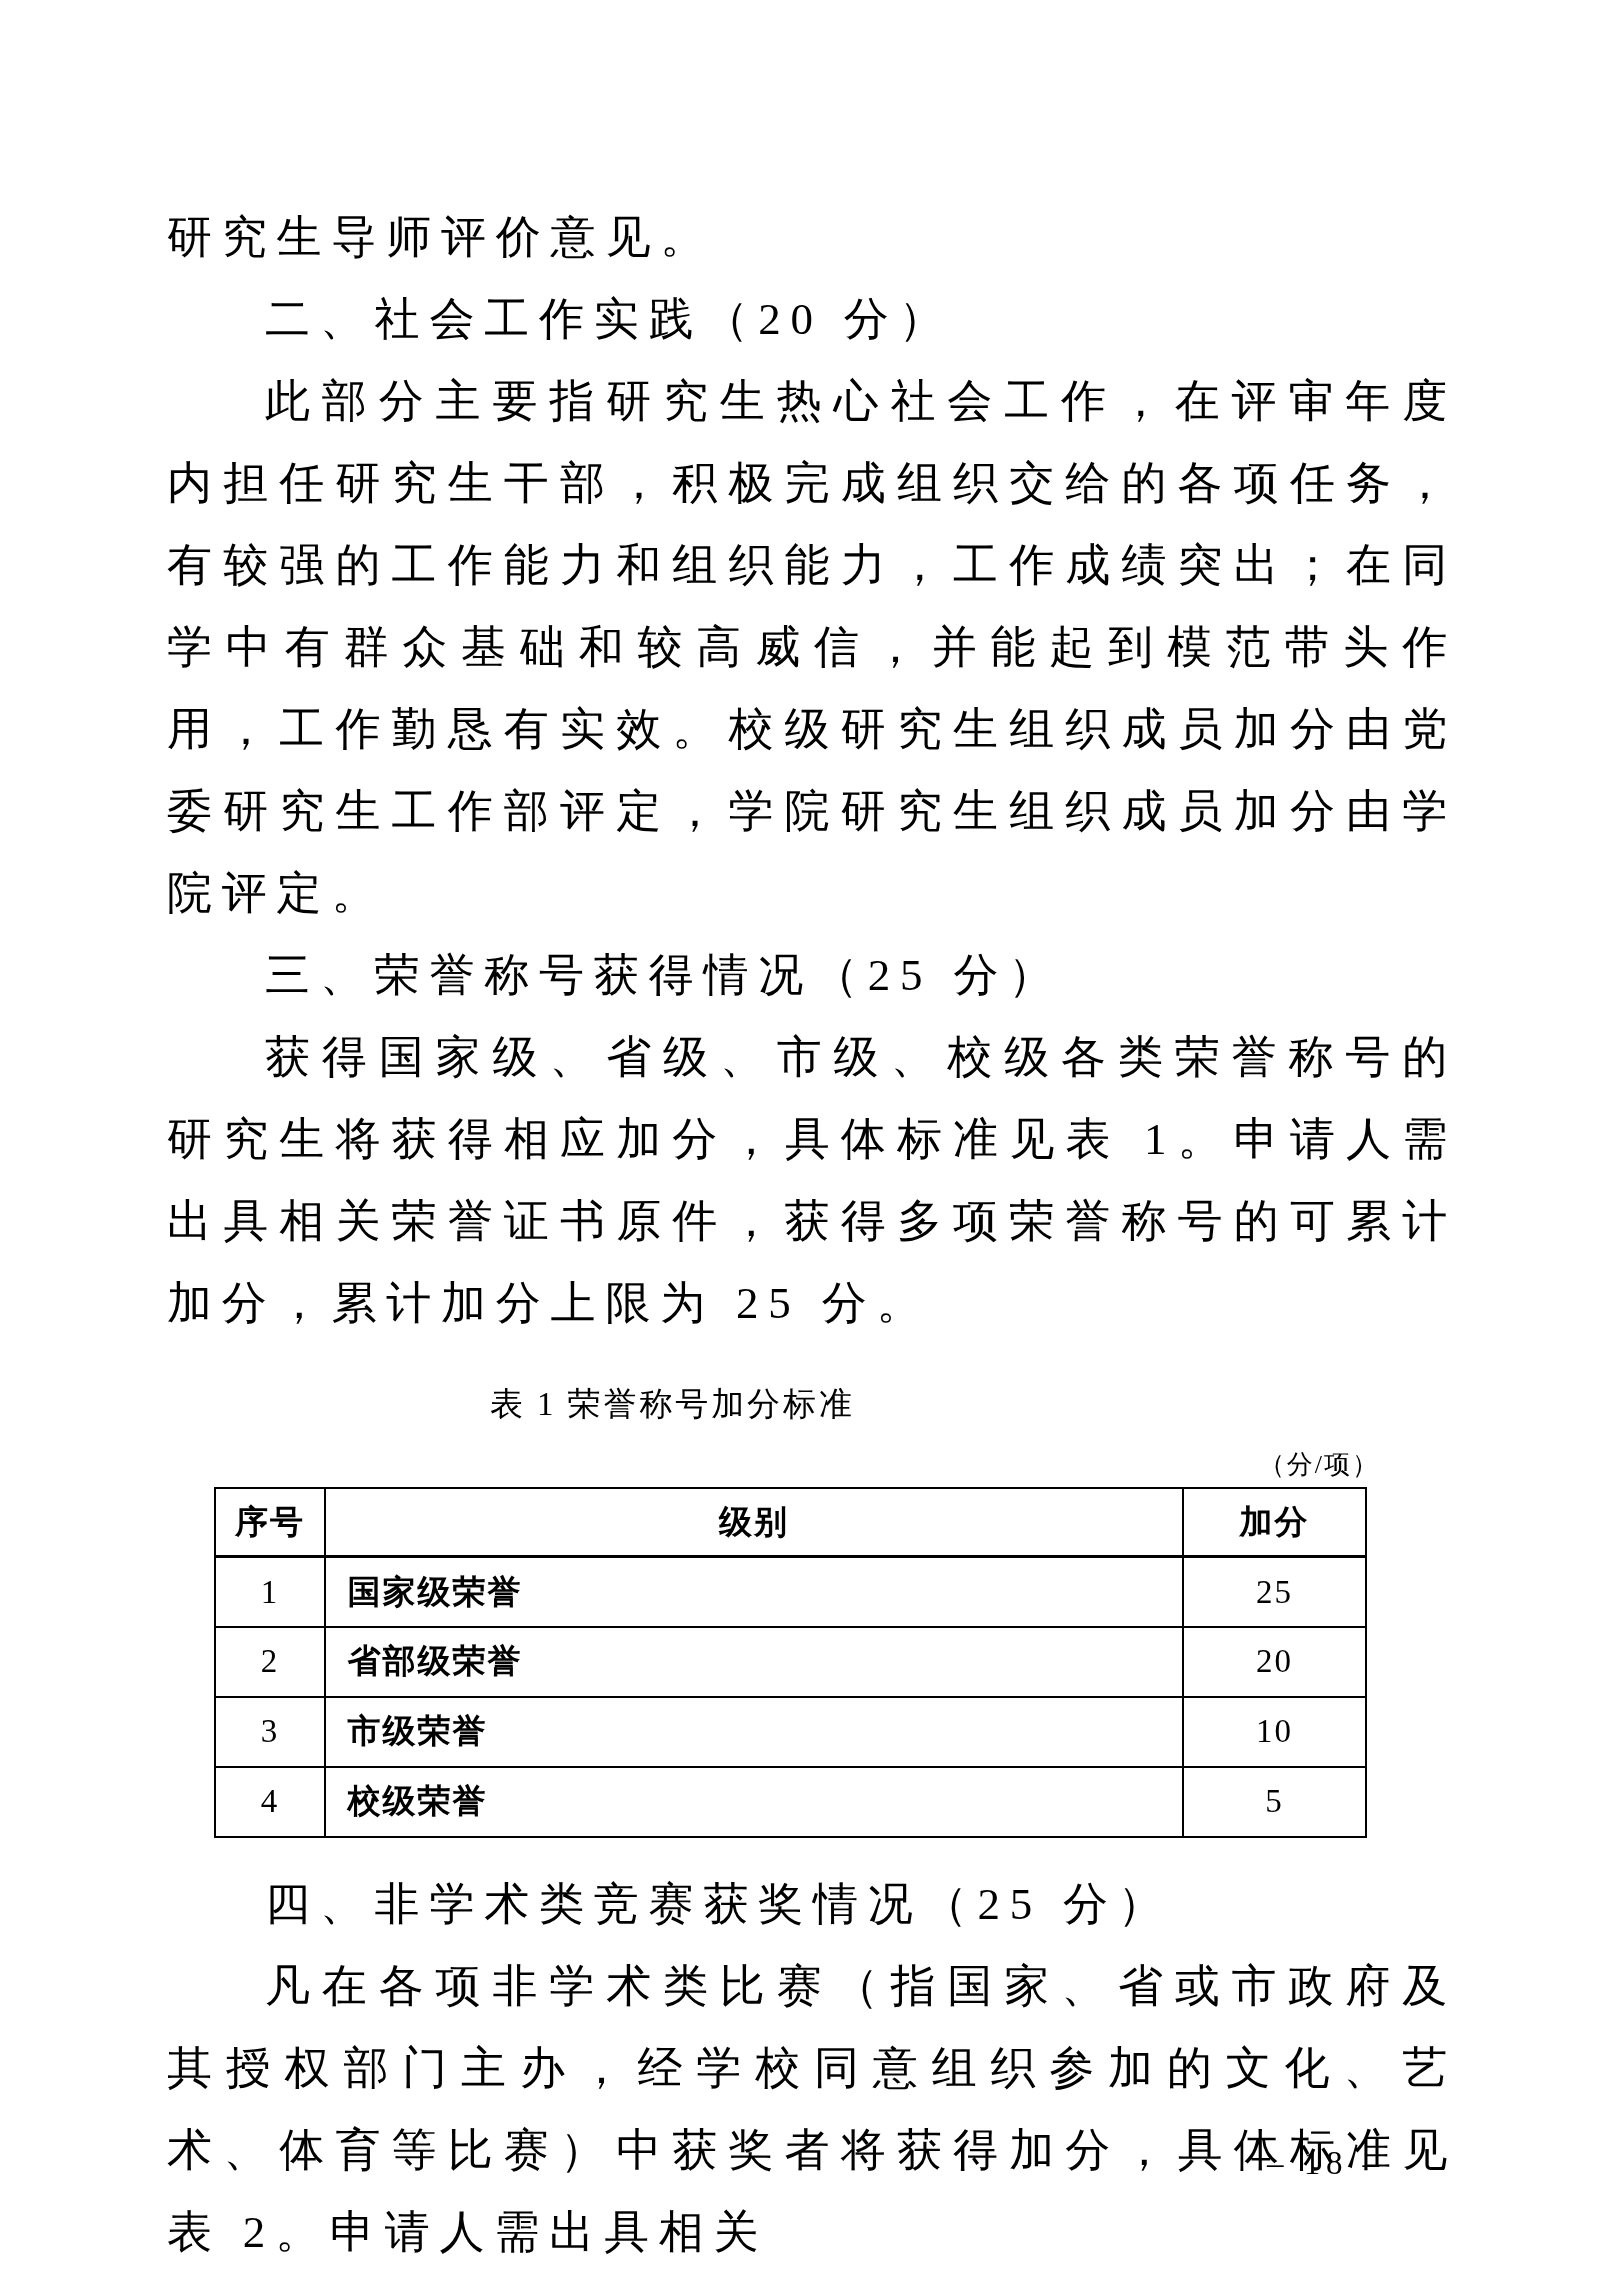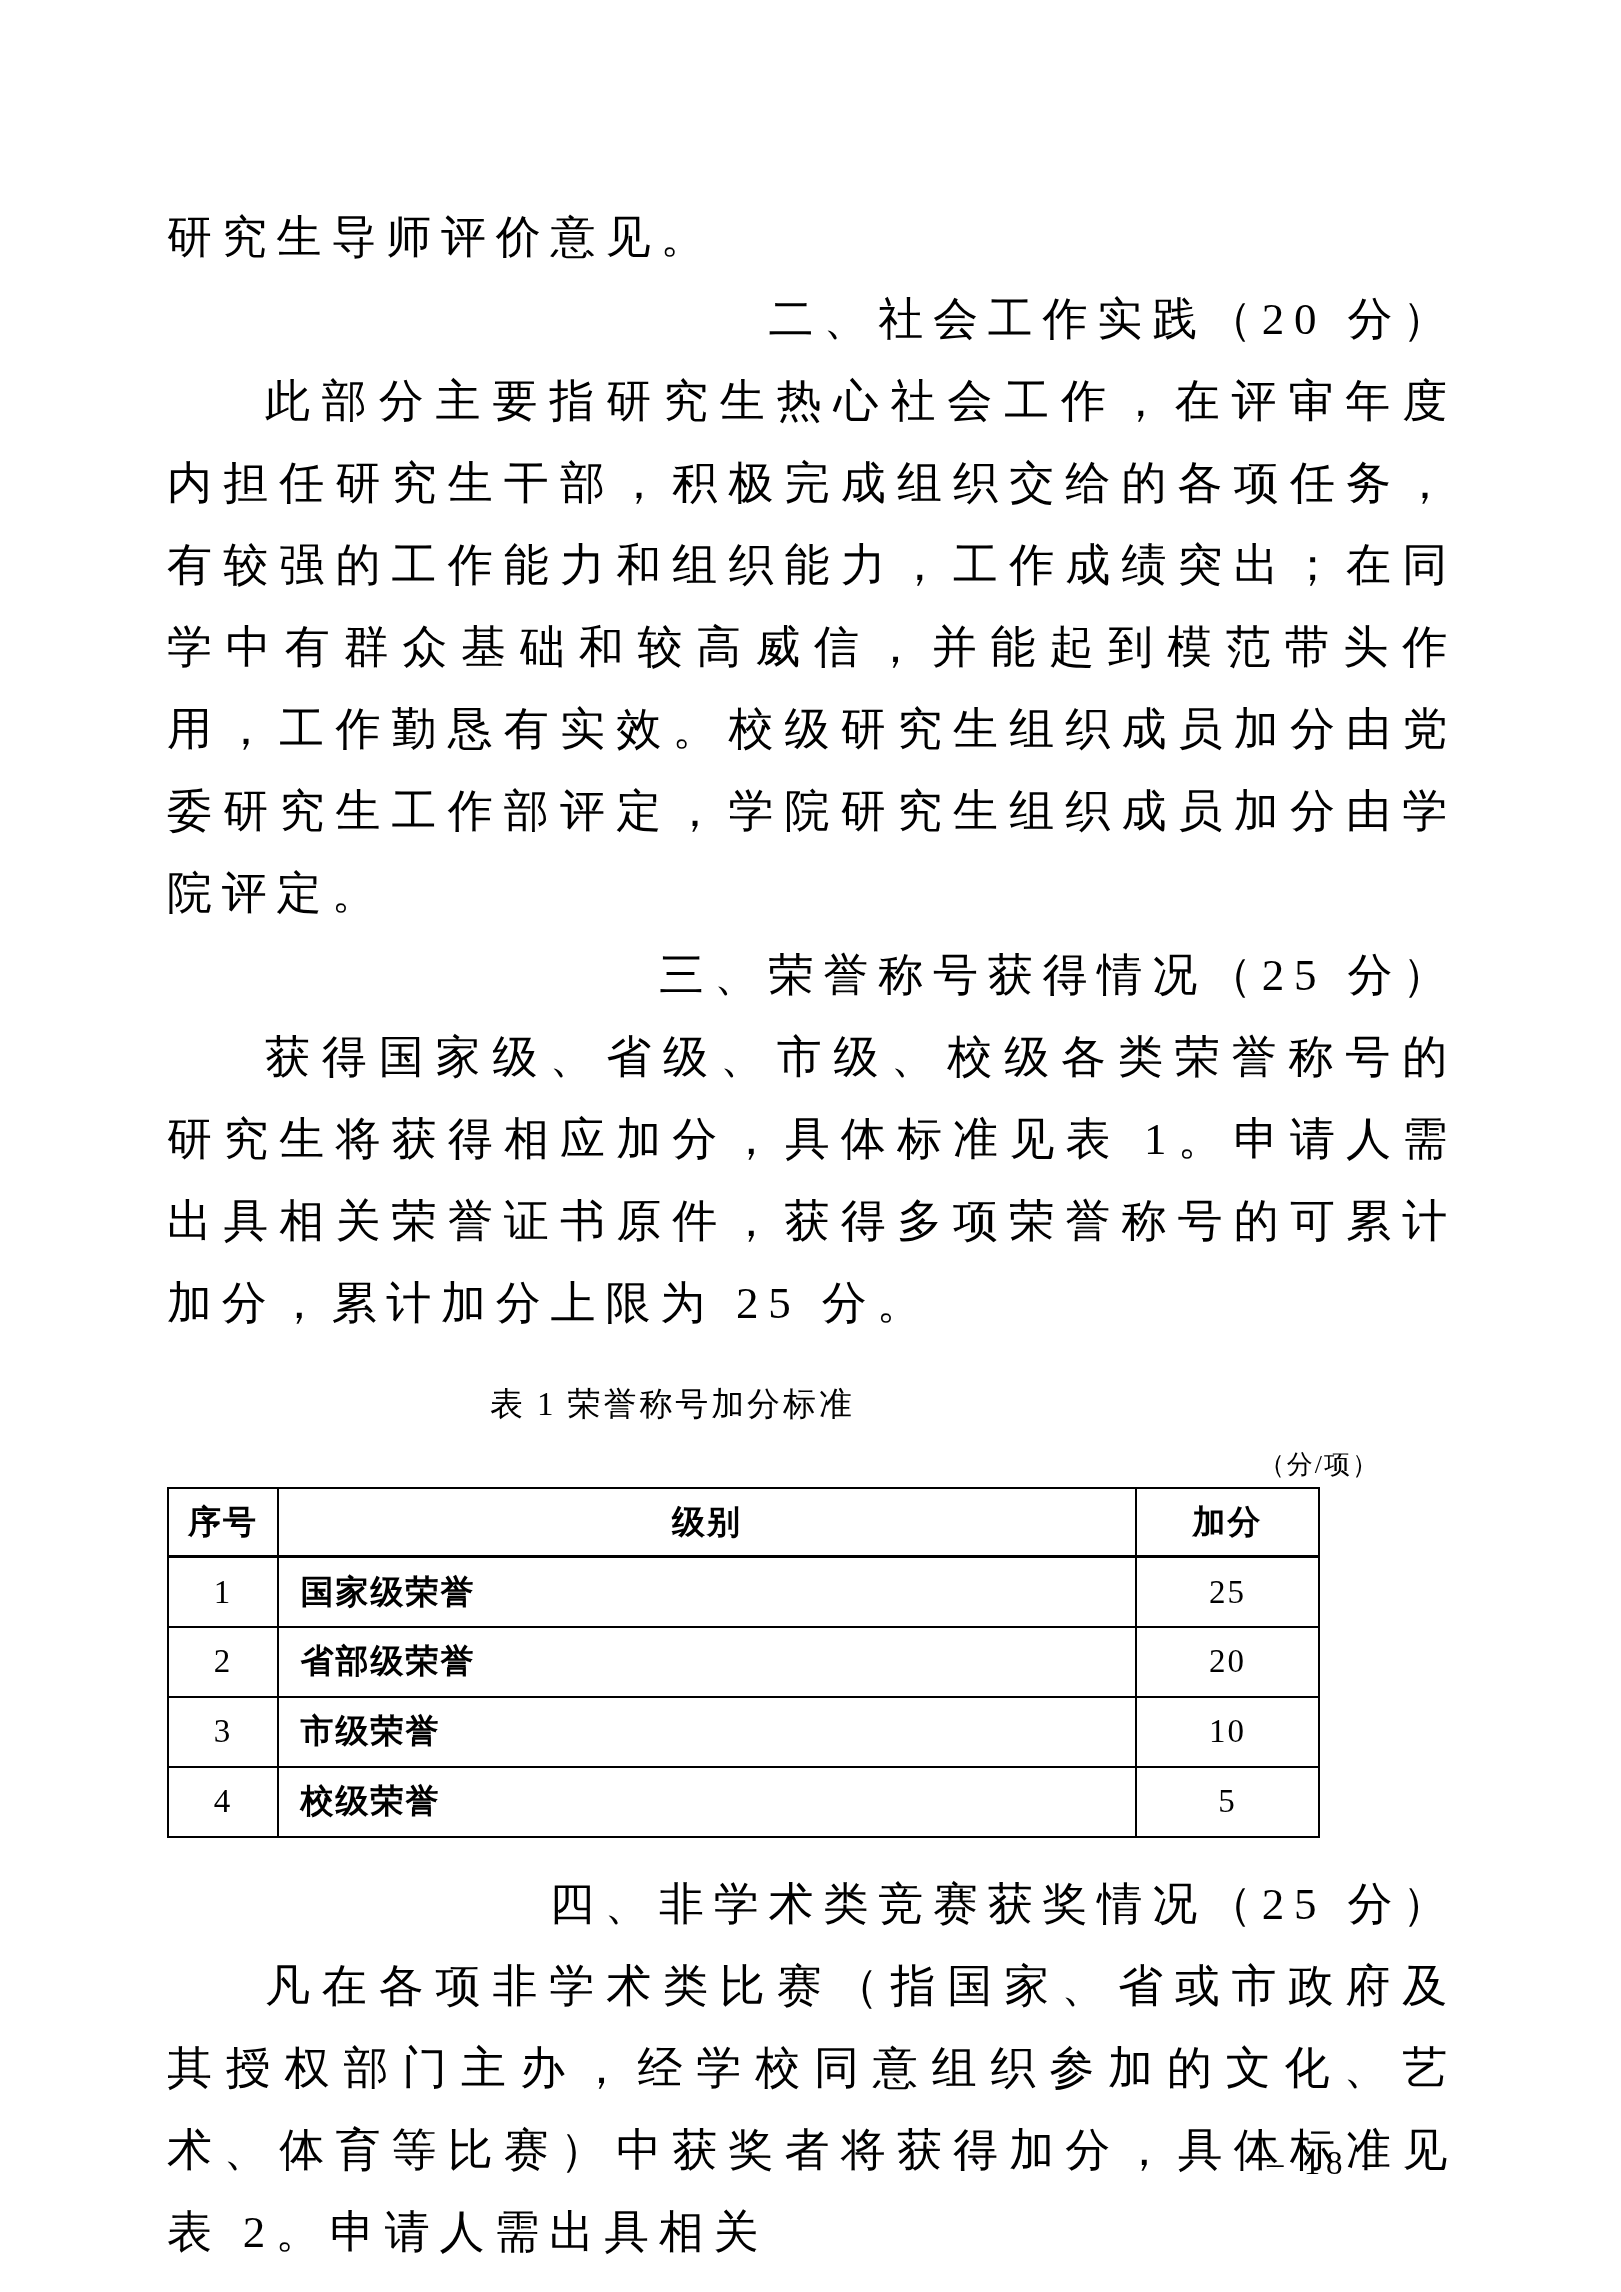--- a/index.html
+++ b/index.html
@@ -23,40 +23,41 @@
   }
   .para, .heading {
     margin: 0;
     font-size: 45px;
     line-height: 82px;
     letter-spacing: 9.8px;
     text-align: justify;
     text-justify: inter-ideograph;
   }
   .indent2 { text-indent: 98px; }
-  .heading { text-align: right; }
+  .heading { text-align: left; }
 
   .table-area { width: 1290px; }
   .table-title {
     margin: 29px 0 0 323px;
     font-size: 33px;
     line-height: 63px;
     letter-spacing: 2.9px;
   }
   .unit-note {
     margin: 5.9px 0 0 0;
     width: 1213px;
     font-size: 26px;
     line-height: 45px;
     letter-spacing: 2px;
     text-align: right;
   }
   table.score {
     border-collapse: collapse;
     table-layout: fixed;
+    margin-left: 47px;
     width: 1151px;
     border: 2.9px solid #000;
   }
   table.score th, table.score td {
     border: 2px solid #000;
     padding: 0;
     font-size: 33px;
     text-align: center;
     vertical-align: middle;
     letter-spacing: 2px;

